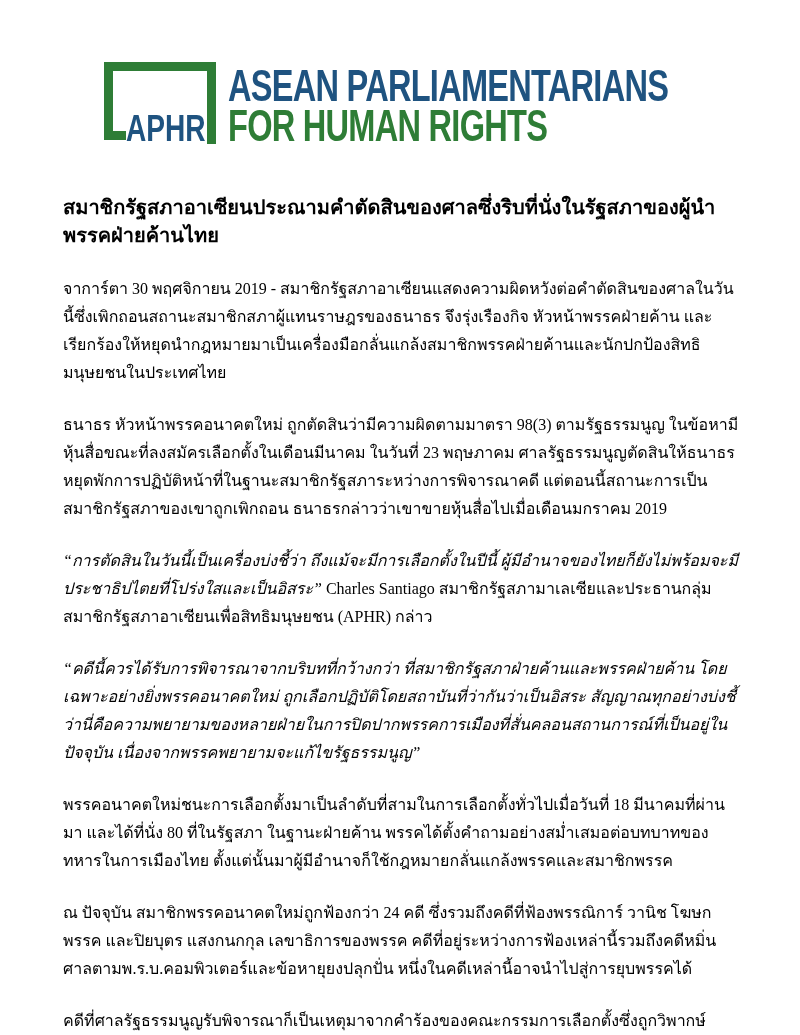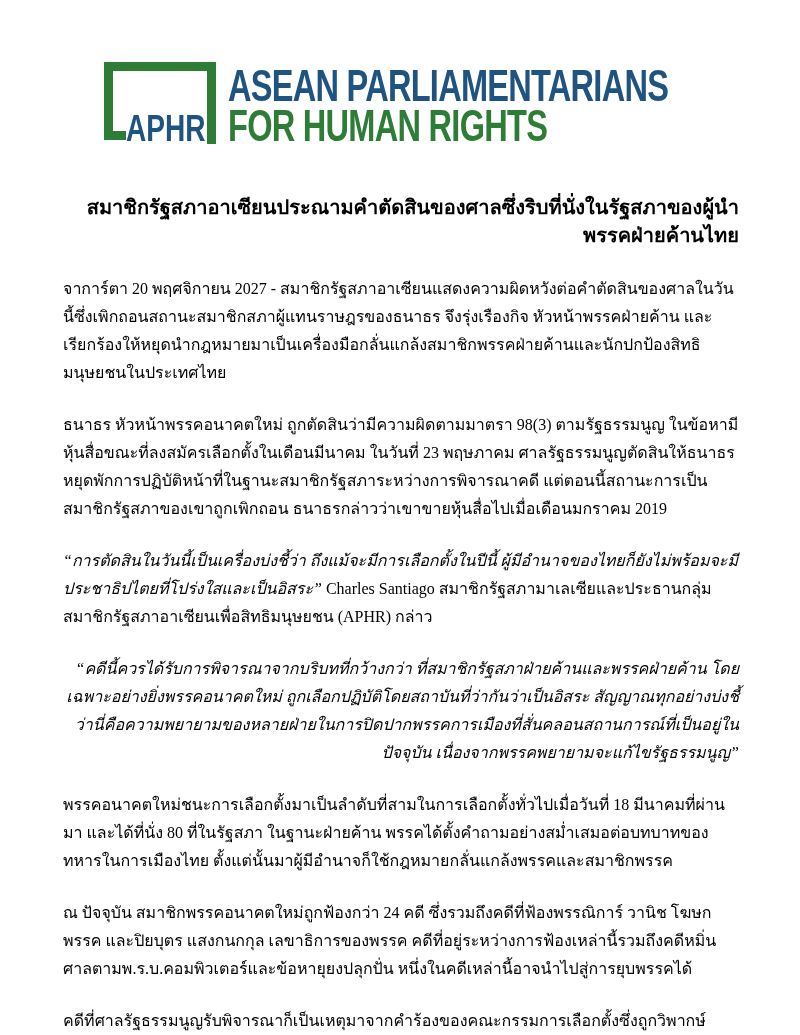--- a/index.html
+++ b/index.html
@@ -61,29 +61,28 @@
   
   .article {
     margin: 46px 60px 0 63px;
     width: 676px;
   }
   .headline {
     font-size: 20px;
     font-weight: bold;
     line-height: 1.4;
     margin-bottom: 26px;
-    text-align: right;
   }
   .body-paragraph {
     font-size: 16px;
     line-height: 1.75;
     margin-bottom: 24px;
     text-align: left;
   }
-  .italic { font-style: italic; text-align: right; }
+  .italic { font-style: italic; }
 </style>
 </head>
 <body>
 
 <div class="page">
 
   <header class="header">
     <div class="logo-mark">
       <svg width="112" height="82" viewBox="0 0 112 82" aria-hidden="true">
         <rect x="0" y="0" width="112" height="9" fill="#2E7D36"></rect>
@@ -95,21 +94,21 @@
     </div>
     <div class="wordmark">
       <div class="wordmark-line l1">ASEAN PARLIAMENTARIANS</div>
       <div class="wordmark-line l2">FOR HUMAN RIGHTS</div>
     </div>
   </header>
 
   <main class="article">
     <h1 class="headline">สมาชิกรัฐสภาอาเซียนประณามคำตัดสินของศาลซึ่งริบที่นั่งในรัฐสภาของผู้นำพรรคฝ่ายค้านไทย</h1>
 
-    <p class="body-paragraph">จาการ์ตา 20 พฤศจิกายน 2027 - สมาชิกรัฐสภาอาเซียนแสดงความผิดหวังต่อคำตัดสินของศาลในวันนี้ซึ่งเพิกถอนสถานะสมาชิกสภาผู้แทนราษฎรของธนาธร จึงรุ่งเรืองกิจ หัวหน้าพรรคฝ่ายค้าน และเรียกร้องให้หยุดนำกฎหมายมาเป็นเครื่องมือกลั่นแกล้งสมาชิกพรรคฝ่ายค้านและนักปกป้องสิทธิมนุษยชนในประเทศไทย</p>
+    <p class="body-paragraph">จาการ์ตา 30 พฤศจิกายน 2019 - สมาชิกรัฐสภาอาเซียนแสดงความผิดหวังต่อคำตัดสินของศาลในวันนี้ซึ่งเพิกถอนสถานะสมาชิกสภาผู้แทนราษฎรของธนาธร จึงรุ่งเรืองกิจ หัวหน้าพรรคฝ่ายค้าน และเรียกร้องให้หยุดนำกฎหมายมาเป็นเครื่องมือกลั่นแกล้งสมาชิกพรรคฝ่ายค้านและนักปกป้องสิทธิมนุษยชนในประเทศไทย</p>
 
     <p class="body-paragraph">ธนาธร หัวหน้าพรรคอนาคตใหม่ ถูกตัดสินว่ามีความผิดตามมาตรา 98(3) ตามรัฐธรรมนูญ ในข้อหามีหุ้นสื่อขณะที่ลงสมัครเลือกตั้งในเดือนมีนาคม ในวันที่ 23 พฤษภาคม ศาลรัฐธรรมนูญตัดสินให้ธนาธรหยุดพักการปฏิบัติหน้าที่ในฐานะสมาชิกรัฐสภาระหว่างการพิจารณาคดี แต่ตอนนี้สถานะการเป็นสมาชิกรัฐสภาของเขาถูกเพิกถอน ธนาธรกล่าวว่าเขาขายหุ้นสื่อไปเมื่อเดือนมกราคม 2019</p>
 
     <p class="body-paragraph"><span class="italic">“การตัดสินในวันนี้เป็นเครื่องบ่งชี้ว่า ถึงแม้จะมีการเลือกตั้งในปีนี้ ผู้มีอำนาจของไทยก็ยังไม่พร้อมจะมีประชาธิปไตยที่โปร่งใสและเป็นอิสระ”</span><span> Charles Santiago สมาชิกรัฐสภามาเลเซียและประธานกลุ่มสมาชิกรัฐสภาอาเซียนเพื่อสิทธิมนุษยชน (APHR) กล่าว</span></p>
 
     <p class="body-paragraph italic">“คดีนี้ควรได้รับการพิจารณาจากบริบทที่กว้างกว่า ที่สมาชิกรัฐสภาฝ่ายค้านและพรรคฝ่ายค้าน โดยเฉพาะอย่างยิ่งพรรคอนาคตใหม่ ถูกเลือกปฏิบัติโดยสถาบันที่ว่ากันว่าเป็นอิสระ สัญญาณทุกอย่างบ่งชี้ว่านี่คือความพยายามของหลายฝ่ายในการปิดปากพรรคการเมืองที่สั่นคลอนสถานการณ์ที่เป็นอยู่ในปัจจุบัน เนื่องจากพรรคพยายามจะแก้ไขรัฐธรรมนูญ”</p>
 
     <p class="body-paragraph">พรรคอนาคตใหม่ชนะการเลือกตั้งมาเป็นลำดับที่สามในการเลือกตั้งทั่วไปเมื่อวันที่ 18 มีนาคมที่ผ่านมา และได้ที่นั่ง 80 ที่ในรัฐสภา ในฐานะฝ่ายค้าน พรรคได้ตั้งคำถามอย่างสม่ำเสมอต่อบทบาทของทหารในการเมืองไทย ตั้งแต่นั้นมาผู้มีอำนาจก็ใช้กฎหมายกลั่นแกล้งพรรคและสมาชิกพรรค</p>
 
     <p class="body-paragraph">ณ ปัจจุบัน สมาชิกพรรคอนาคตใหม่ถูกฟ้องกว่า 24 คดี ซึ่งรวมถึงคดีที่ฟ้องพรรณิการ์ วานิช โฆษกพรรค และปิยบุตร แสงกนกกุล เลขาธิการของพรรค คดีที่อยู่ระหว่างการฟ้องเหล่านี้รวมถึงคดีหมิ่นศาลตามพ.ร.บ.คอมพิวเตอร์และข้อหายุยงปลุกปั่น หนึ่งในคดีเหล่านี้อาจนำไปสู่การยุบพรรคได้</p>

